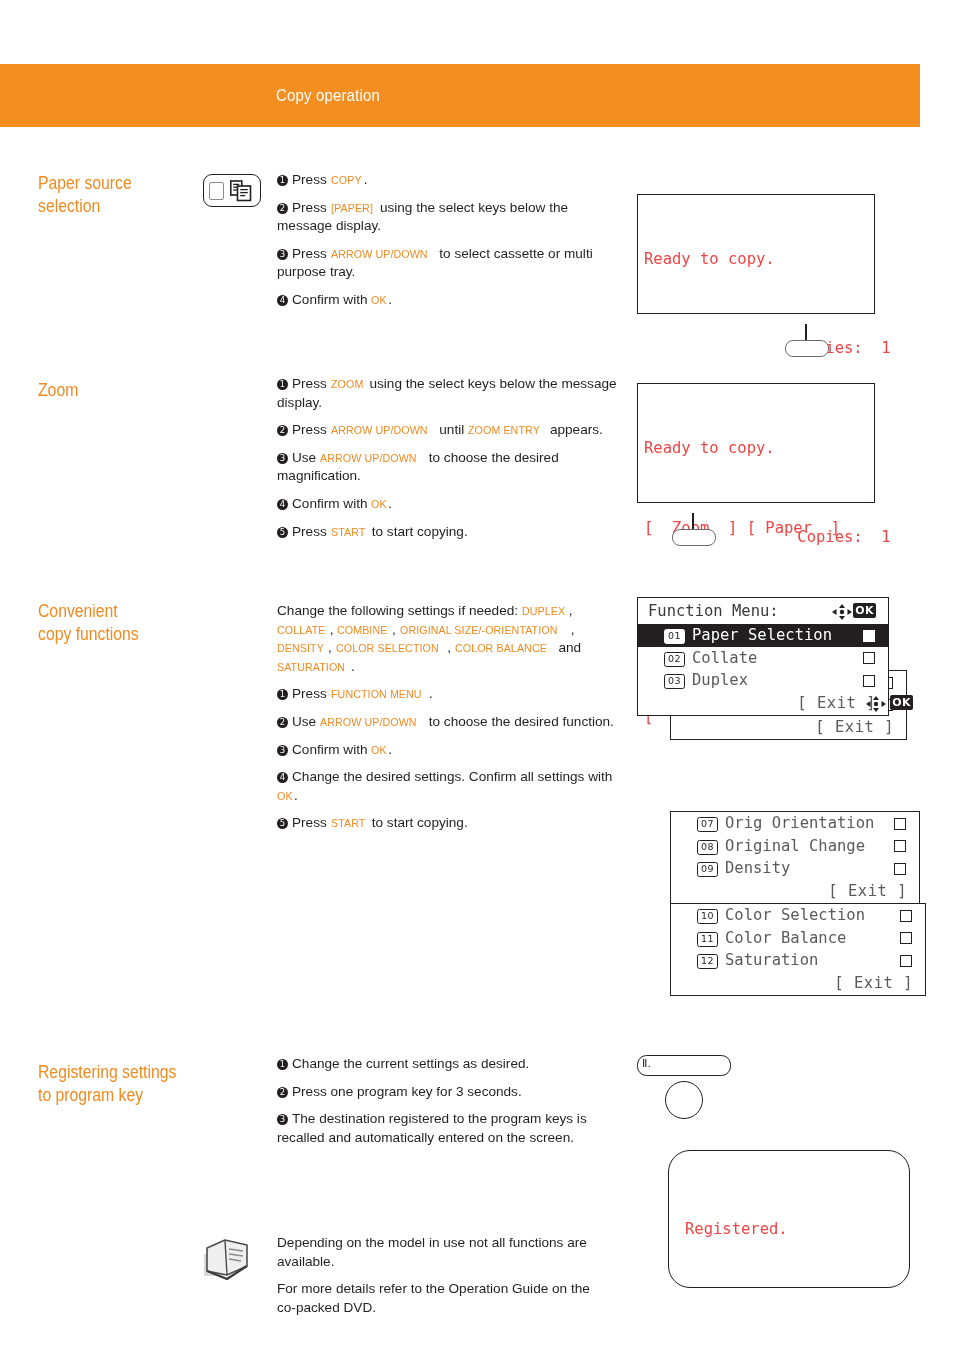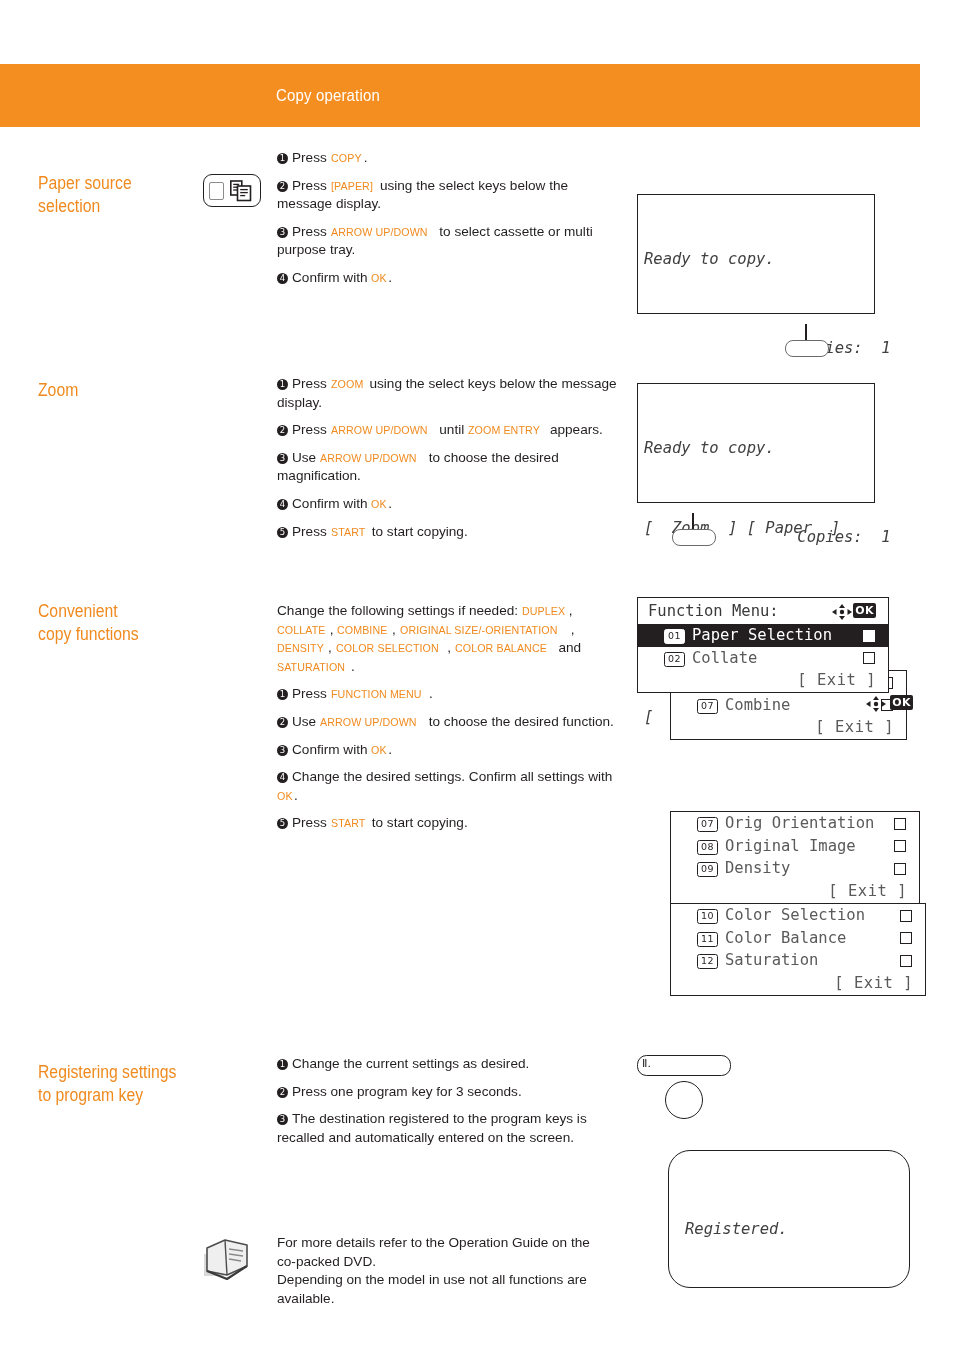--- a/index.html
+++ b/index.html
@@ -60,22 +60,22 @@
   .copy-key .led{
     position:absolute;left:5px;top:7px;width:13px;height:16px;
     border:1.5px solid #8c8c8c;border-radius:2px;background:#fff;
   }
   .copy-key svg{position:absolute;left:26px;top:5px;}
 
   
   .lcd{
     position:absolute;border:1.9px solid #231f20;background:#ffffff;
     font-family:"DejaVu Sans Mono","Liberation Mono",monospace;
-    color:#404040;font-size:15.5px;line-height:22.4px;
-    white-space:pre;box-sizing:border-box;font-style:italic;
+    color:#ef4444;font-size:15.5px;line-height:22.4px;
+    white-space:pre;box-sizing:border-box;
   }
   .lcd .row{position:relative;height:22.4px;}
 
   
   .lcd-ready{width:238px;height:120px;padding:8px 0 0 6px;}
 
   
   .lcd-reg{
     left:668px;top:1150px;width:242px;height:138px;padding:22px 0 0 16px;border-radius:22px;
   }
@@ -162,21 +162,21 @@
     <line x1="3.2" y1="4.4" x2="9.2" y2="4.4" stroke="#231f20" stroke-width="1.3"></line>
     <line x1="3.2" y1="7.2" x2="9.2" y2="7.2" stroke="#231f20" stroke-width="1.3"></line>
     <line x1="3.2" y1="10" x2="7.4" y2="10" stroke="#231f20" stroke-width="1.3"></line>
     <rect x="7.5" y="6" width="13" height="14.5" fill="#fff" stroke="#231f20" stroke-width="1.6"></rect>
     <line x1="10.2" y1="9.6" x2="17.8" y2="9.6" stroke="#231f20" stroke-width="1.3"></line>
     <line x1="10.2" y1="12.6" x2="17.8" y2="12.6" stroke="#231f20" stroke-width="1.3"></line>
     <line x1="10.2" y1="15.6" x2="15.2" y2="15.6" stroke="#231f20" stroke-width="1.3"></line>
   </svg>
 </div>
 
-<div class="steps" id="steps-0" style="top:149px">
+<div class="steps" id="steps-0" style="top:171px">
     <div class="step"><span class="num">1</span><span>Press </span><span class="k">COPY</span><span>.</span></div>
     <div class="step"><span class="num">2</span><span>Press </span><span class="k">[PAPER]</span><span> using the select keys below the message display.</span></div>
     <div class="step"><span class="num">3</span><span>Press </span><span class="k">ARROW UP/DOWN</span><span> to select cassette or multi purpose tray.</span></div>
     <div class="step"><span class="num">4</span><span>Confirm with </span><span class="k">OK</span><span>.</span></div>
   </div>
 
 <div class="lcd lcd-ready" style="left:637px;top:194px">
   <div class="row"><span>Ready to copy.</span></div>
   <div class="row" style="padding-left:116px">
     <span>Copies:</span><span>&nbsp;&nbsp;</span><span>1</span>
@@ -230,30 +230,31 @@
           <svg class="dpad" width="20" height="16" viewBox="0 0 20 16">
             <path d="M10 0 L13 4 L7 4 Z" fill="#231f20"></path>
             <path d="M10 16 L13 12 L7 12 Z" fill="#231f20"></path>
             <path d="M0 8 L4.5 5 L4.5 11 Z" fill="#231f20"></path>
             <path d="M20 8 L15.5 5 L15.5 11 Z" fill="#231f20"></path>
             <circle cx="10" cy="8" r="2.2" fill="#231f20"></circle>
           </svg>
         </span><span class="okbadge" style="right:12px;top:5px">OK</span></div>
       <div class="fm-row sel"><span class="badge">01</span><span>Paper Selection</span><span class="chk"></span></div>
       <div class="fm-row"><span class="badge">02</span><span>Collate</span><span class="chk"></span></div>
+      <div class="fm-row"><span class="badge">03</span><span>Duplex</span><span class="chk"></span></div>
       <div class="fm-exit">[ Exit    ]</div>
     </div>
     <div class="fm" style="left: 670px; top: 670px; width: 237px; z-index: 3;">
       <div class="fm-row"><span class="badge">04</span><span>Zoom</span><span class="chk"></span></div>
       <div class="fm-row"><span class="badge">07</span><span>Combine</span><span class="chk"></span></div>
       <div class="fm-exit">[ Exit    ]</div>
     </div>
     <div class="fm" style="left: 670px; top: 811px; width: 250px; z-index: 2;">
       <div class="fm-row"><span class="badge">07</span><span>Orig Orientation</span><span class="chk"></span></div>
-      <div class="fm-row"><span class="badge">08</span><span>Original Image</span><span class="chk"></span></div>
+      <div class="fm-row"><span class="badge">08</span><span>Original Change</span><span class="chk"></span></div>
       <div class="fm-row"><span class="badge">09</span><span>Density</span><span class="chk"></span></div>
       <div class="fm-exit">[ Exit    ]</div>
     </div>
     <div class="fm" style="left: 670px; top: 903px; width: 256px; z-index: 1;">
       <div class="fm-row"><span class="badge">10</span><span>Color Selection</span><span class="chk"></span></div>
       <div class="fm-row"><span class="badge">11</span><span>Color Balance</span><span class="chk"></span></div>
       <div class="fm-row"><span class="badge">12</span><span>Saturation</span><span class="chk"></span></div>
       <div class="fm-exit">[ Exit    ]</div>
     </div>
   </div>
@@ -280,22 +281,22 @@
 <svg class="note-icon" width="48" height="44" viewBox="0 0 48 44">
   <rect x="1" y="18" width="20" height="22" fill="#d9d9d9"></rect>
   <path d="M4 35 L4 12 L22 4 L44 9 L44 30 L24 39 Z" fill="#efefef" stroke="#4d4d4d" stroke-width="1.6" stroke-linejoin="round"></path>
   <path d="M22 4 L24 39" fill="none" stroke="#4d4d4d" stroke-width="1.4"></path>
   <path d="M26 13 L40 15" stroke="#8a8a8a" stroke-width="1.3"></path>
   <path d="M26 18 L40 20" stroke="#8a8a8a" stroke-width="1.3"></path>
   <path d="M26 23 L38 25" stroke="#8a8a8a" stroke-width="1.3"></path>
   <path d="M4 35 L24 43 L44 30" fill="none" stroke="#3a3a3a" stroke-width="2.2" stroke-linejoin="round"></path>
 </svg>
 <div class="note" style="top:1234px">
+  <div style="margin-bottom:9px">Depending on the model in use not all functions are available.</div>
   <div>For more details refer to the Operation Guide on the co-packed DVD.</div>
-  <div style="margin-bottom:9px">Depending on the model in use not all functions are available.</div>
 </div>
 
 <div style="position: absolute; left: 866px; top: 694px; width: 50px; height: 20px; z-index: 5;">
     <span style="position:absolute;left:0;top:2px">
       <svg class="dpad" width="20" height="16" viewBox="0 0 20 16">
         <path d="M10 0 L13 4 L7 4 Z" fill="#231f20"></path>
         <path d="M10 16 L13 12 L7 12 Z" fill="#231f20"></path>
         <path d="M0 8 L4.5 5 L4.5 11 Z" fill="#231f20"></path>
         <path d="M20 8 L15.5 5 L15.5 11 Z" fill="#231f20"></path>
         <circle cx="10" cy="8" r="2.2" fill="#231f20"></circle>

